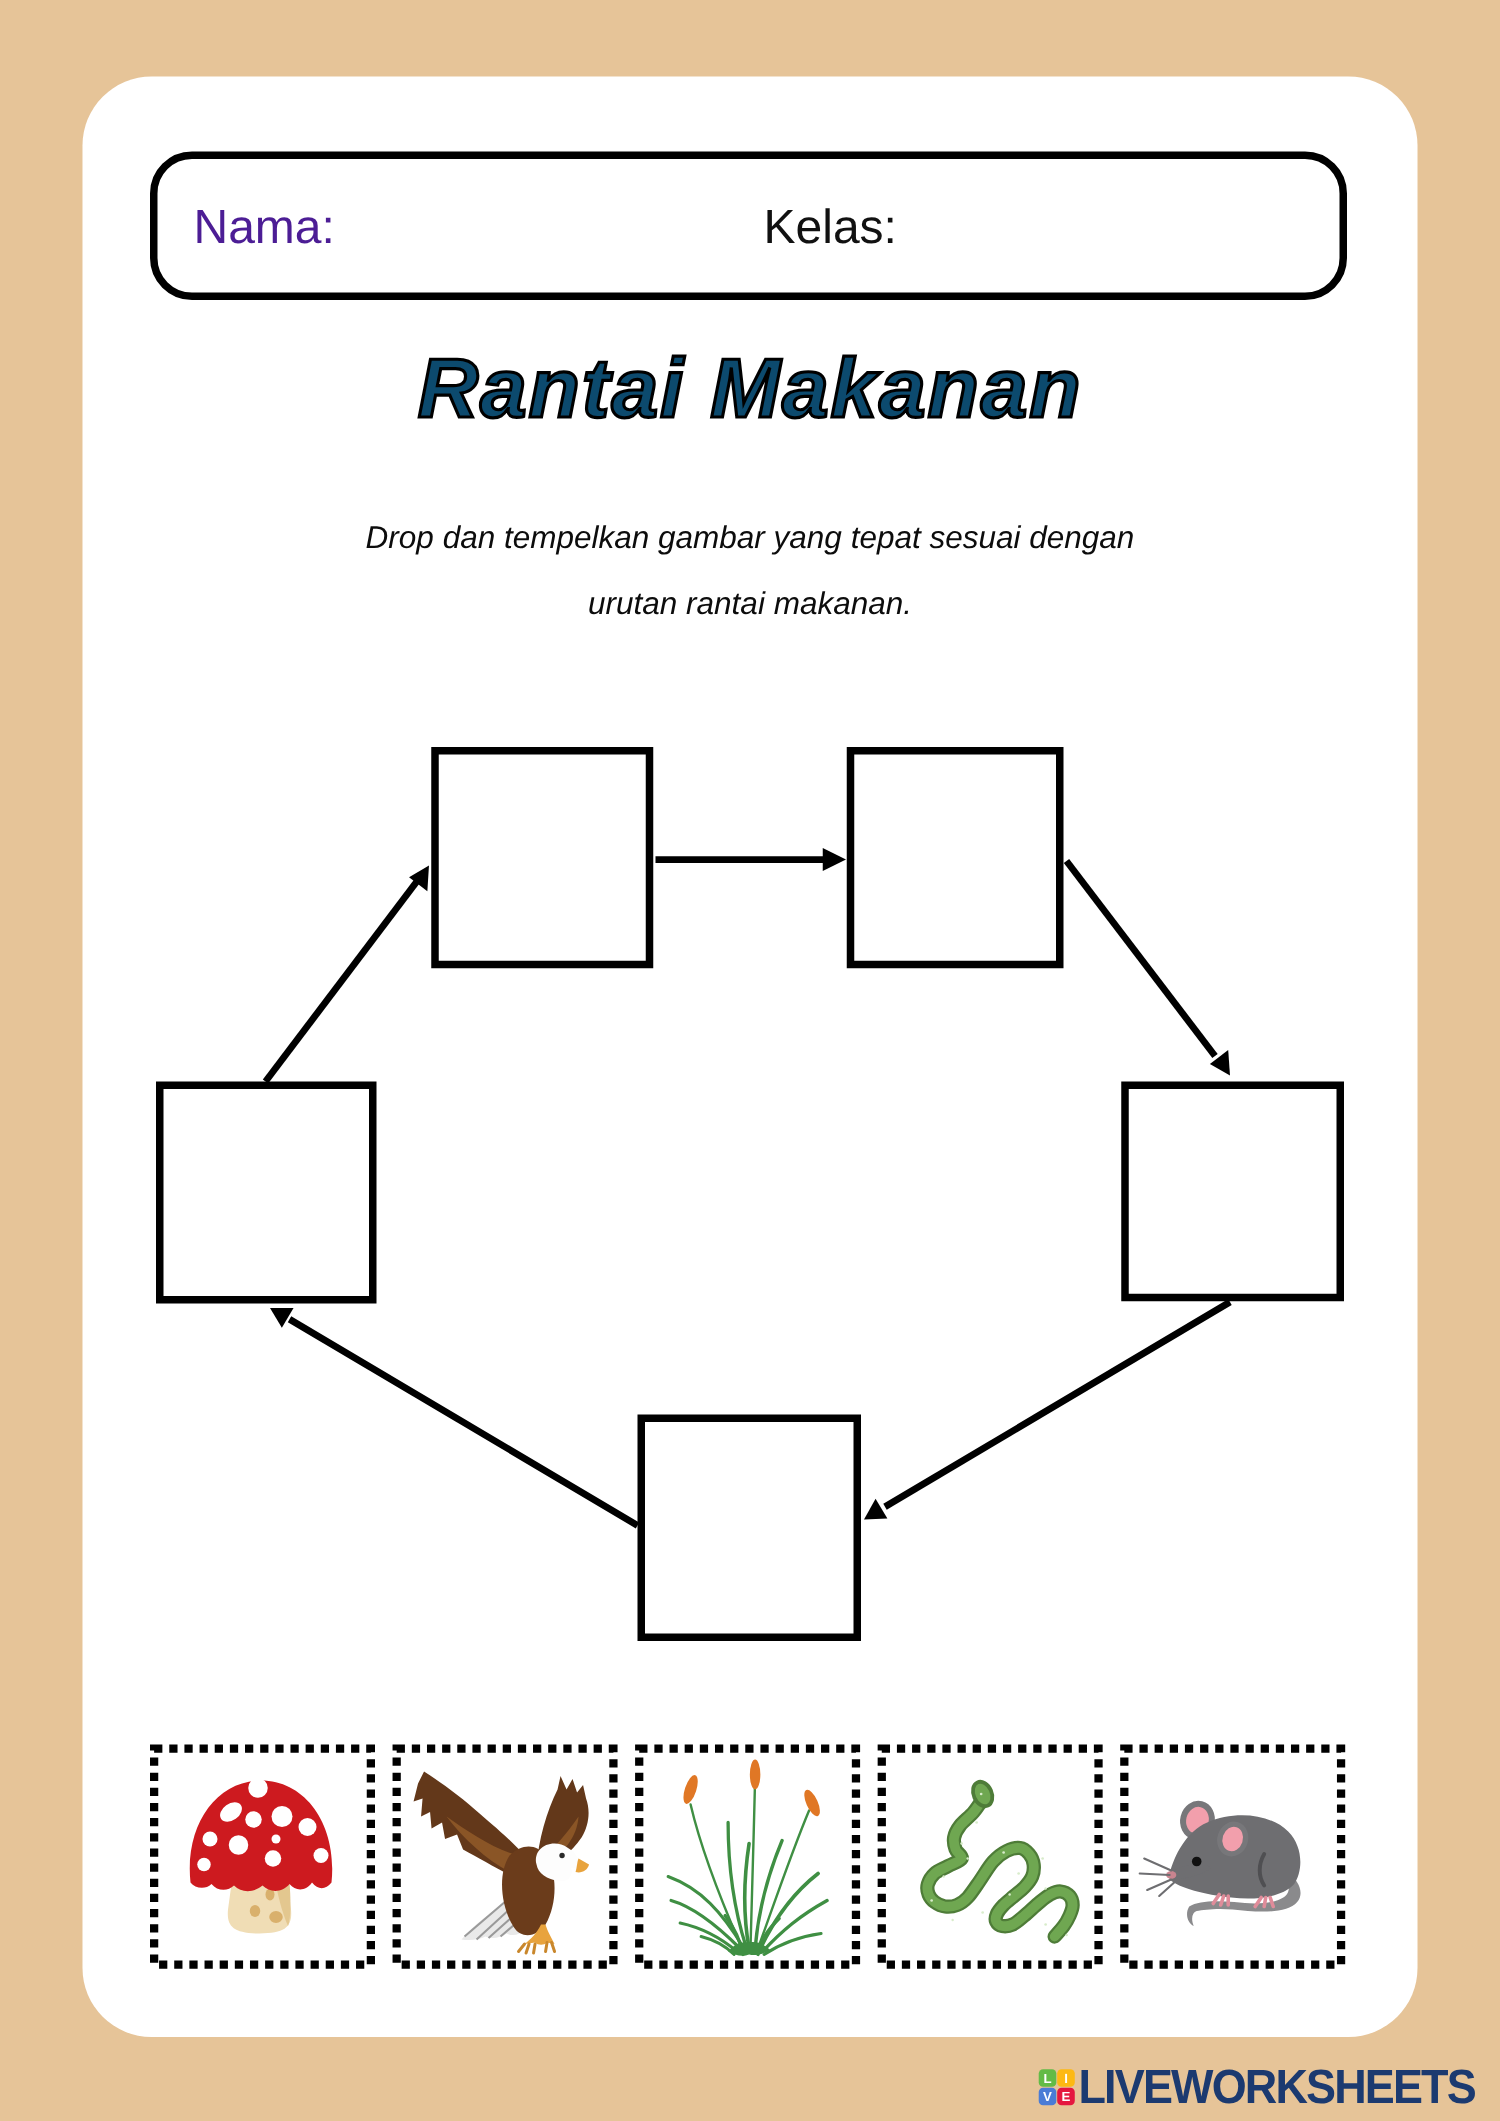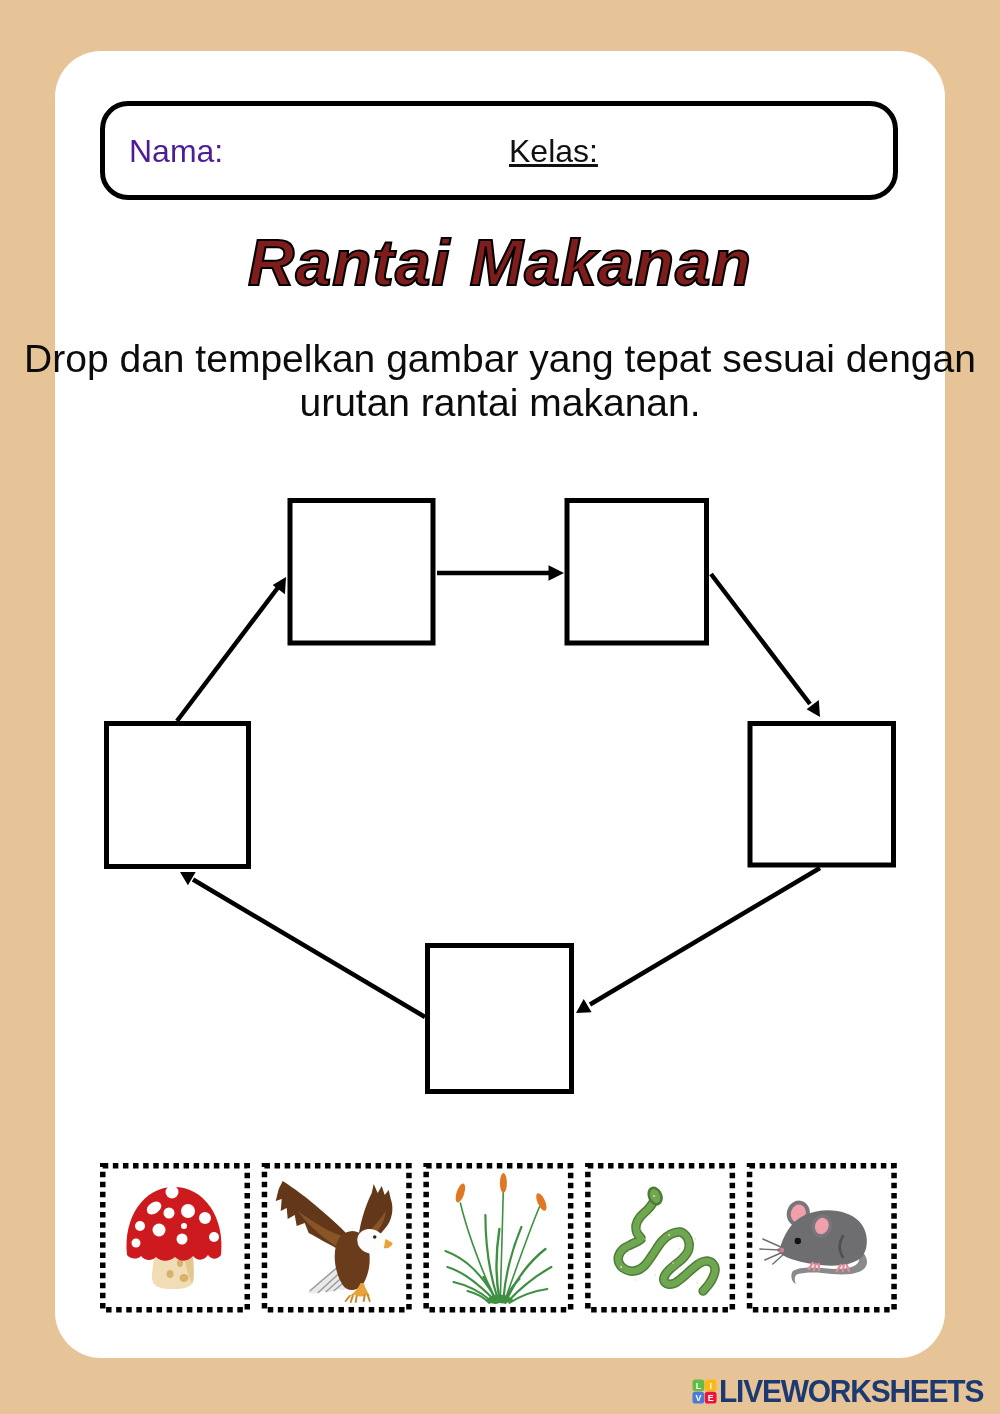--- a/index.html
+++ b/index.html
@@ -11,25 +11,25 @@
 <body>
 
 <div class="abs" style="left:0;top:0;width:1000px;height:1414px;background:#e6c498;"></div>
 
 <div class="abs" style="left:55px;top:51px;width:890px;height:1307px;background:#ffffff;border-radius:46px;"></div>
 
 <div class="abs" style="left:100px;top:101px;width:798px;height:99px;border:5px solid #000;border-radius:28px;box-sizing:border-box;background:#fff;"></div>
 
 <div class="abs" style="left:129px;top:133px;font-size:32px;color:#4c1d95;">Nama:</div>
 
-<div class="abs" style="left:509px;top:133px;font-size:32px;color:#111;text-decoration:underline;">Kelas:</div>
-
-<div class="abs" id="title" style="left:0;top:226px;width:1000px;text-align:center;font-size:64px;font-weight:bold;font-style:italic;color:#7f1d1d;letter-spacing:1.2px;white-space:nowrap;-webkit-text-stroke:2.1px #000;">Rantai Makanan</div>
-
-<div class="abs" id="subtitle" style="left:0;top:337px;width:1000px;text-align:center;font-size:39px;line-height:44px;color:#0c0c0c;">Drop dan tempelkan gambar yang tepat sesuai dengan<br>urutan rantai makanan.</div>
+<div class="abs" style="left:509px;top:133px;font-size:32px;color:#111;">Kelas:</div>
+
+<div class="abs" id="title" style="left:0;top:226px;width:1000px;text-align:center;font-size:56px;font-weight:bold;font-style:italic;color:#0c4a6e;letter-spacing:1.2px;white-space:nowrap;-webkit-text-stroke:2.1px #000;">Rantai Makanan</div>
+
+<div class="abs" id="subtitle" style="left:0;top:337px;width:1000px;text-align:center;font-size:21px;line-height:44px;color:#0c0c0c;font-style:italic;">Drop dan tempelkan gambar yang tepat sesuai dengan<br>urutan rantai makanan.</div>
 
 <svg class="abs" style="left:0;top:0;" width="1000" height="1414" viewBox="0 0 1000 1414">
 
   <rect x="290" y="500.5" width="143" height="142.5" fill="#fff" stroke="#000" stroke-width="5"></rect>
 
   <rect x="567" y="500.5" width="139.5" height="142.5" fill="#fff" stroke="#000" stroke-width="5"></rect>
 
   <rect x="750" y="723.5" width="143.5" height="141.5" fill="#fff" stroke="#000" stroke-width="5"></rect>
 
   <rect x="106.5" y="723.5" width="142" height="143" fill="#fff" stroke="#000" stroke-width="5"></rect>

